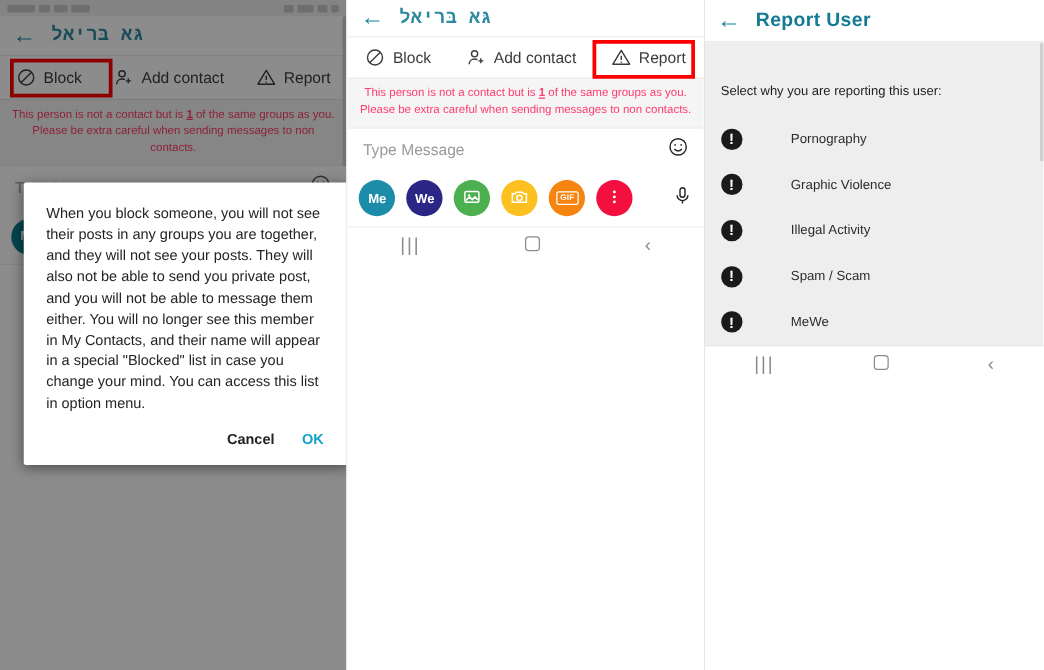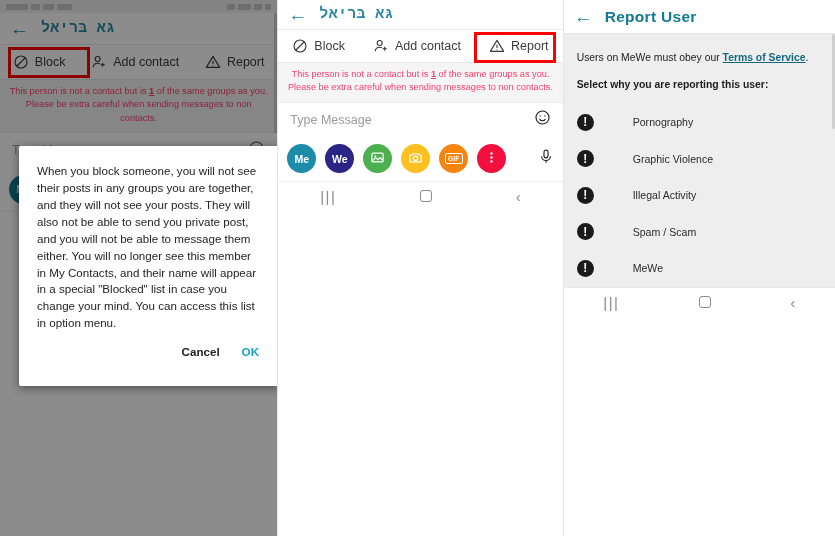--- a/index.html
+++ b/index.html
@@ -133,21 +133,21 @@
     width: 12px; height: 12px; border: 1.6px solid #8a8a8a; border-radius: 3px;
     display: inline-block;
   }
 
   
   .dialog {
     position: absolute; z-index: 60;
     left: 19px; top: 146px; width: 260px;
     background: #fff; border-radius: 2px;
     box-shadow: 0 2px 10px rgba(0,0,0,.45);
-    padding: 17px 18px 24px;
+    padding: 17px 18px 10px;
   }
   .dialog-text {
     font-size: 11.6px; line-height: 1.46; color: #242424;
   }
   .dialog-actions {
     display: flex; justify-content: flex-end; gap: 22px;
     padding: 13px 2px 4px;
   }
   .dlg-btn { font-size: 11.6px; font-weight: 700; cursor: pointer; }
   .dlg-cancel { color: #222; }
@@ -158,22 +158,22 @@
     flex: 1; background: #eeeeee;
     padding: 16px 13px 0;
     overflow: hidden;
   }
   .rep-p {
     font-size: 10.4px; line-height: 1.52; color: #222;
     margin-bottom: 13px;
   }
   .rep-link { color: #15697f; font-weight: 700; text-decoration: underline; }
   .rep-select {
-    font-size: 10.4px; font-weight: 700; color: #1d1d1d;
-    margin: 6px 0 14px;
+    font-size: 10.4px; font-weight: 400; color: #1d1d1d;
+    margin: 18px 0 14px;
   }
   .rep-item {
     display: flex; align-items: center; gap: 13px;
     height: 36.6px; cursor: pointer;
   }
   .rep-badge {
     width: 17px; height: 17px; border-radius: 50%;
     background: #1a1a1a; color: #fff;
     display: flex; align-items: center; justify-content: center;
     font-size: 12px; font-weight: 700; line-height: 1;
@@ -457,23 +457,20 @@
 
   <div class="panel-divider"></div>
 
   <div class="panel p3">
     <div class="appbar p3-appbar">
       <span class="back-arrow">←</span>
       <span class="appbar-title plain">Report User</span>
     </div>
 
     <div class="report-body">
-      <div class="rep-p">
-        <span>Users on MeWe must obey our </span><a class="rep-link" href="#">Terms of Service</a><span>.</span>
-      </div>
       <div class="rep-select">Select why you are reporting this user:</div>
 
       <div class="rep-item">
         <span class="rep-badge">!</span>
         <span class="rep-label">Pornography</span>
       </div>
       <div class="rep-item">
         <span class="rep-badge">!</span>
         <span class="rep-label">Graphic Violence</span>
       </div>

